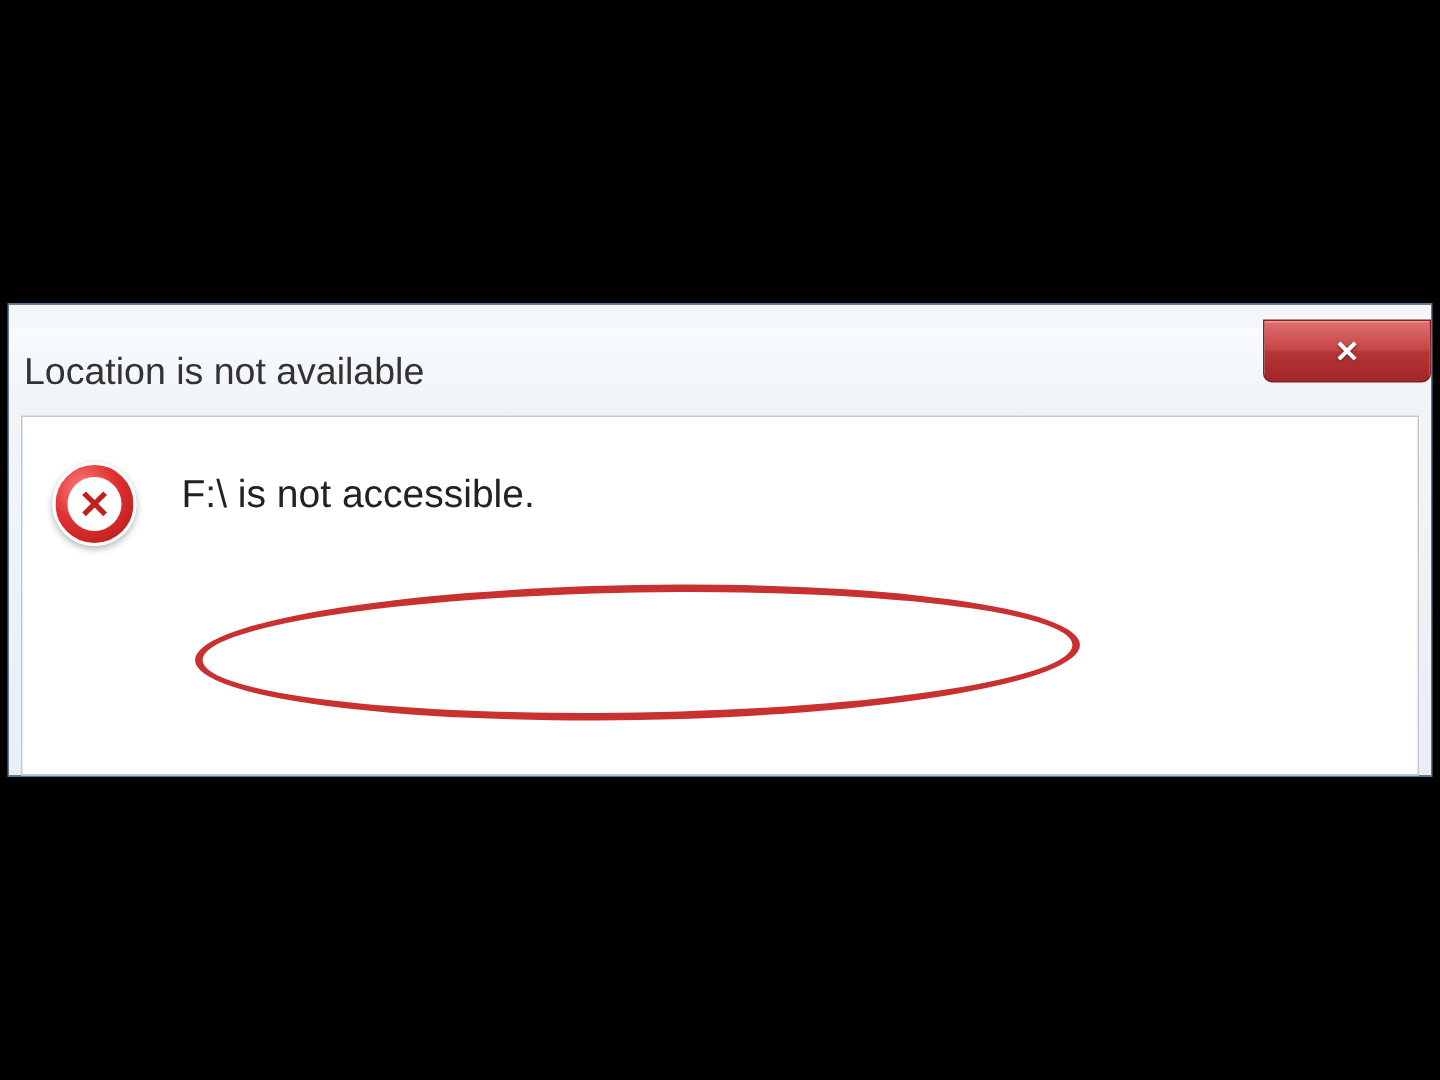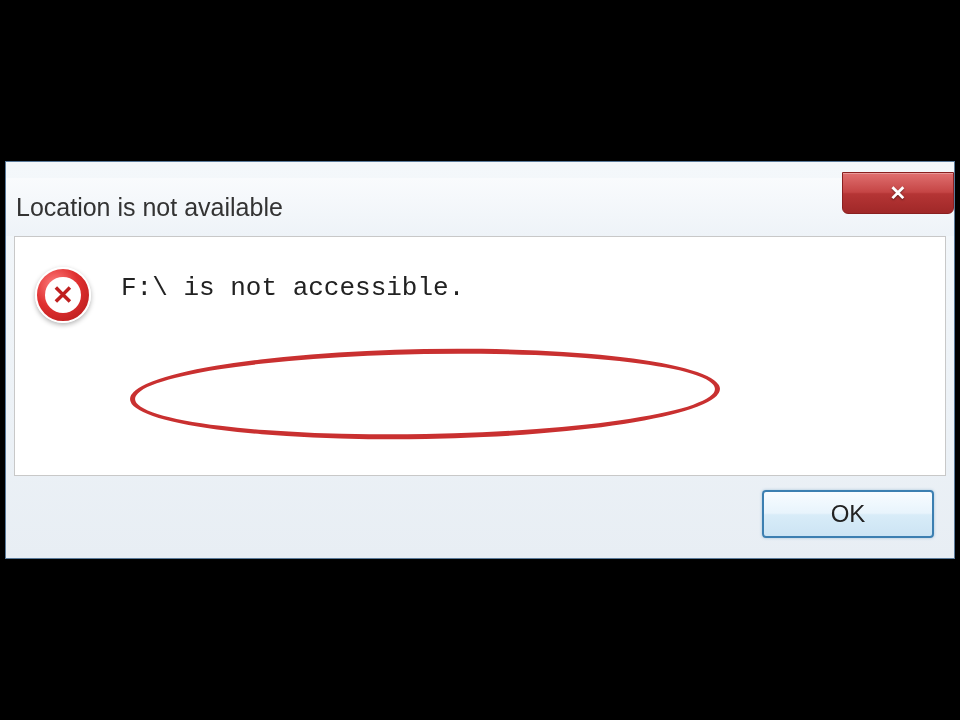--- a/index.html
+++ b/index.html
@@ -113,21 +113,20 @@
     .error-icon-x {
       color: #c02020;
       font-size: 26px;
       font-weight: bold;
       line-height: 1;
     }
     
     .message-text {
       flex: 1;
       padding-top: 6px;
-      font-family: Liberation Mono, monospace;
     }
     
     .message-line1 {
       font-size: 26px;
       color: #222;
       margin-bottom: 28px;
     }
     
     .message-line2 {
       font-size: 26px;
@@ -188,17 +187,14 @@
           </div>
         </div>
       </div>
       <div class="message-text">
         <div class="message-line1">F:\ is not accessible.</div>
       </div>
     </div>
     <div class="annotation-ellipse"></div>
   </div>
 
-  <div class="button-row">
-    <button class="ok-button">OK</button>
-  </div>
 
 </div>
 
 </body></html>

